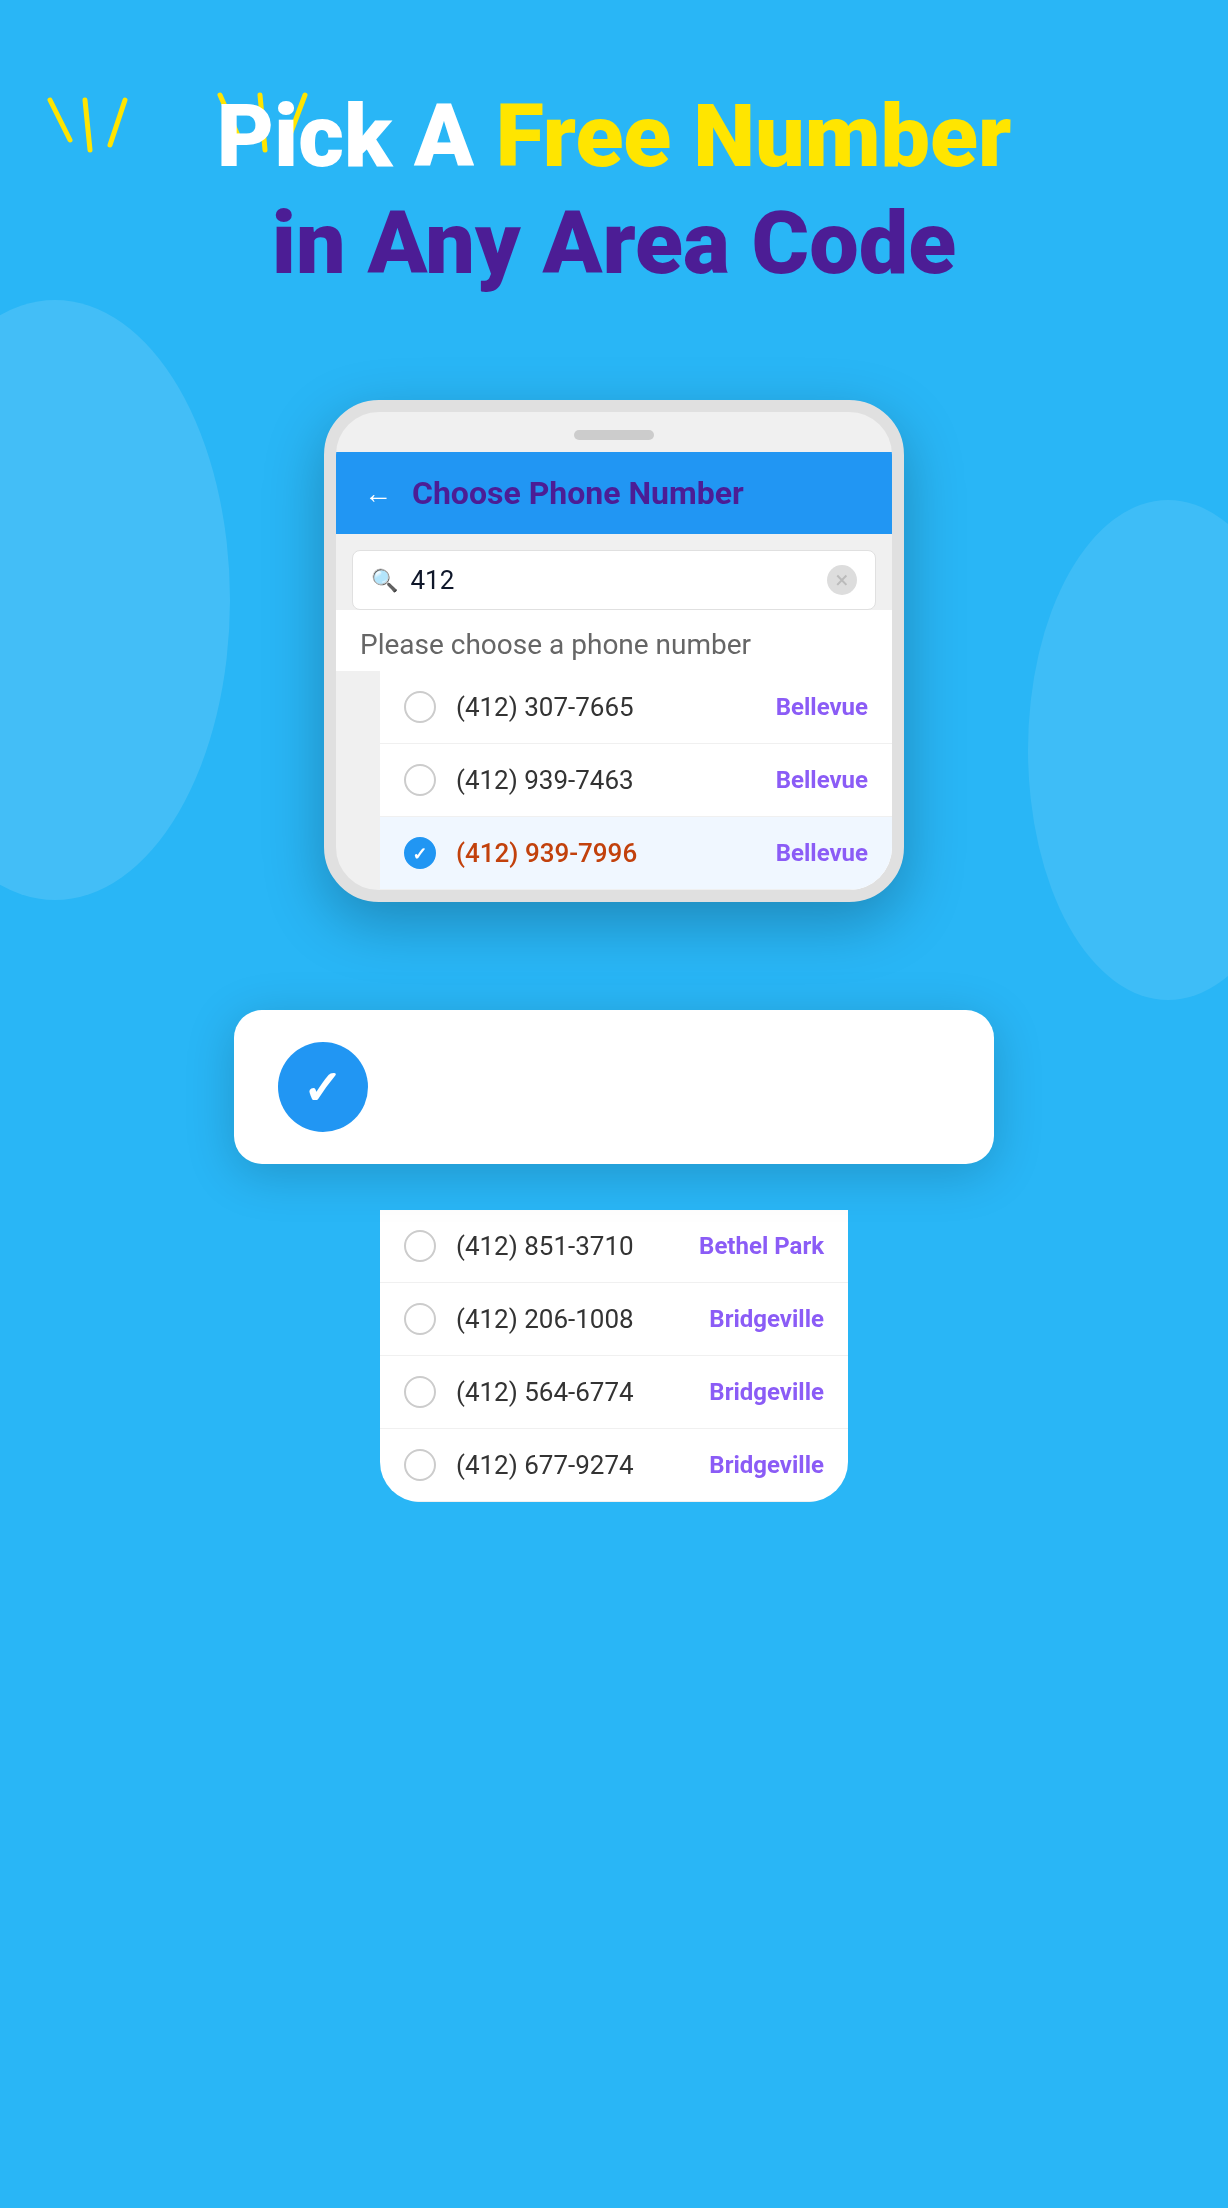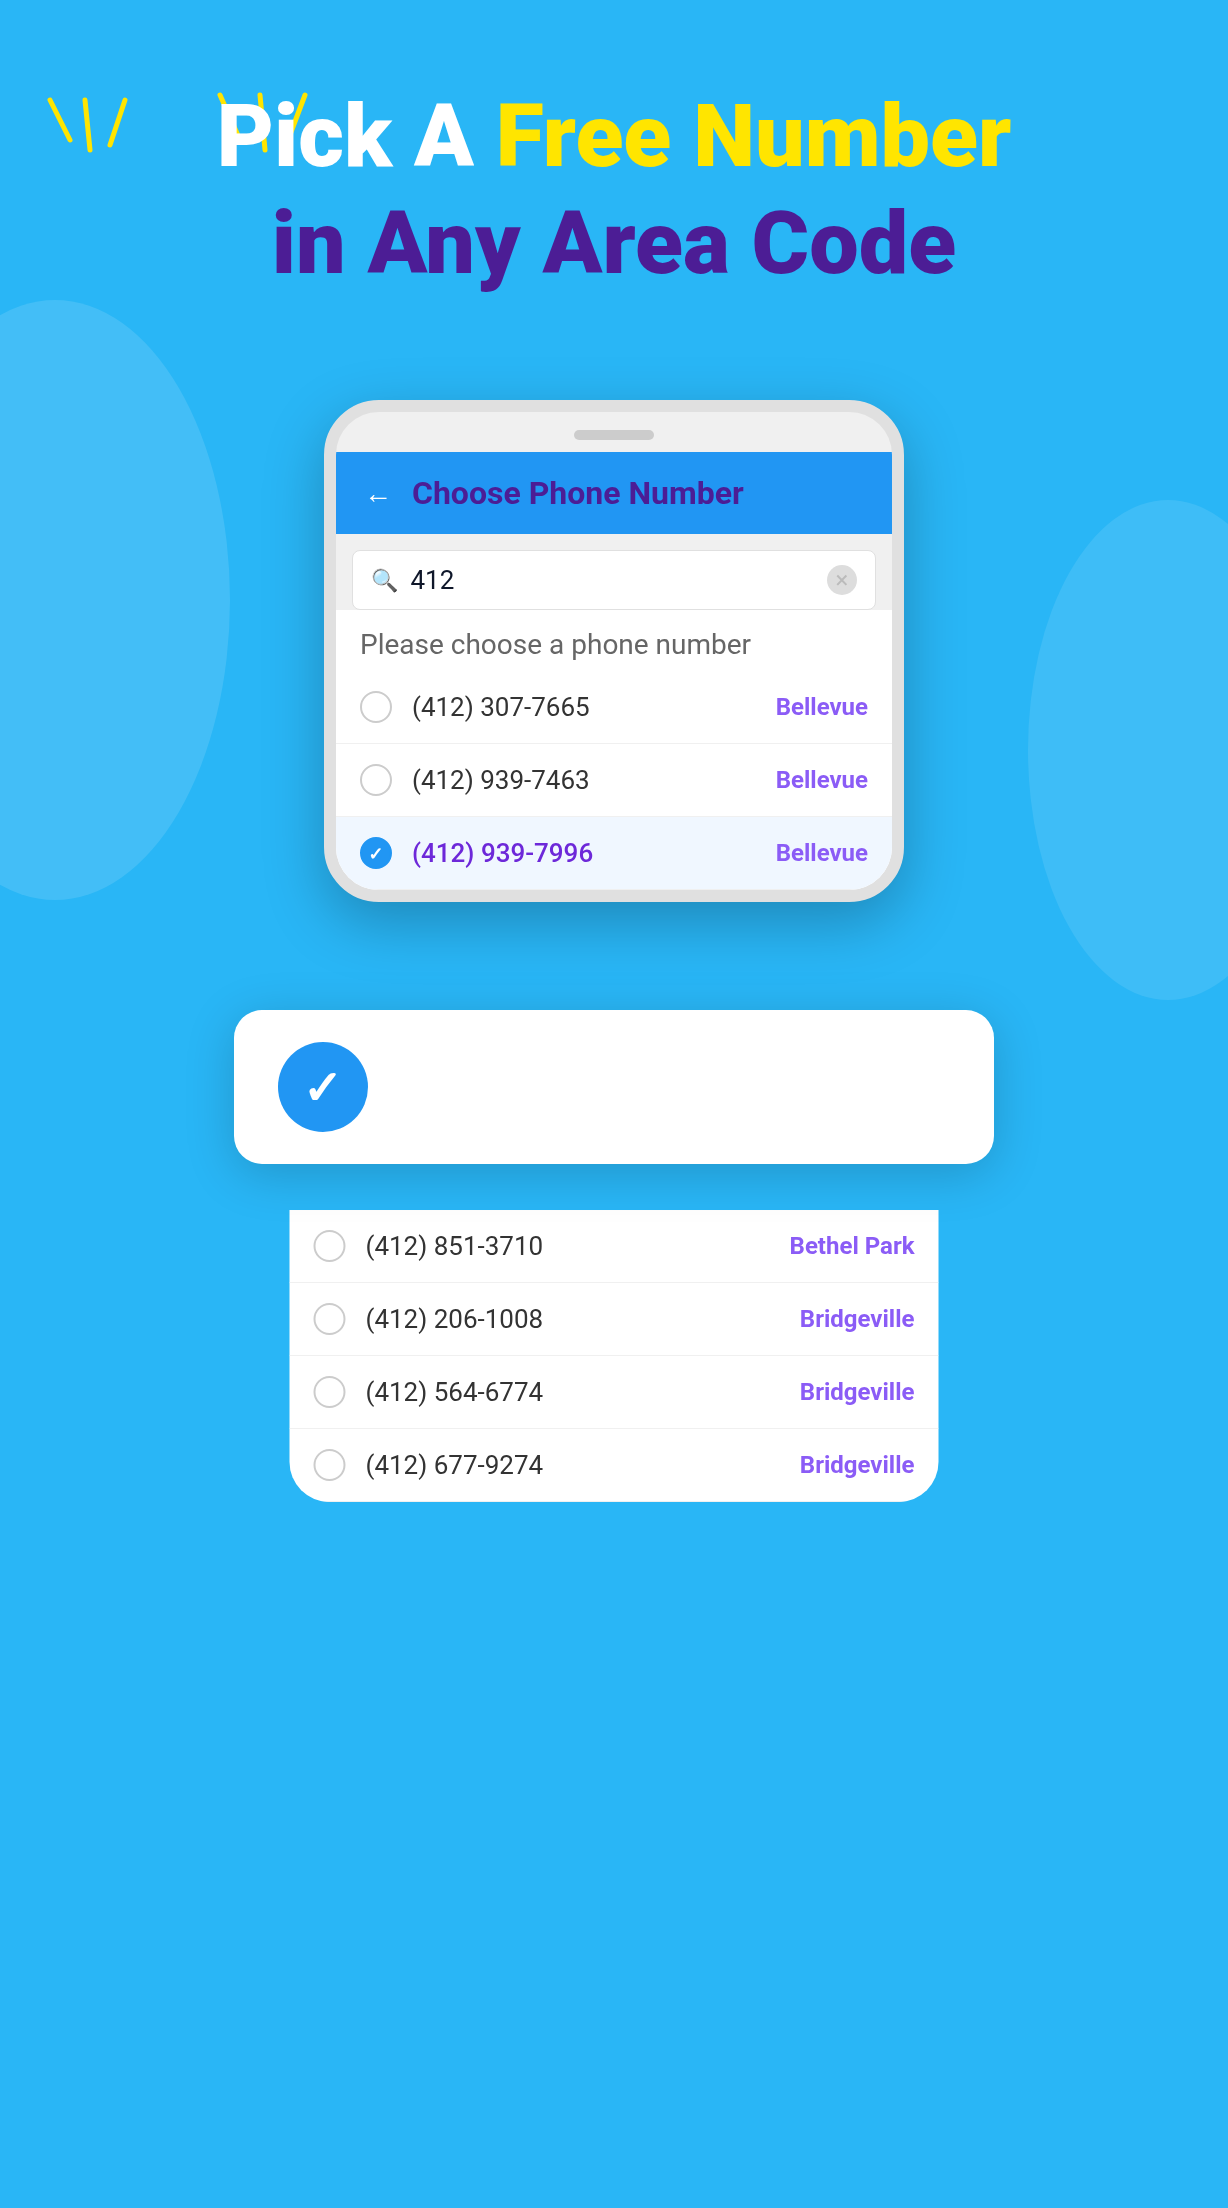--- a/index.html
+++ b/index.html
@@ -145,20 +145,21 @@
     .instruction-text {
       padding: 18px 24px 10px;
       font-size: 28px;
       color: #666;
       background: white;
     }
 
     
     .phone-list {
       background: white;
+      margin-left: 44px;
     }
 
     .phone-item {
       display: flex;
       align-items: center;
       padding: 20px 24px;
       border-bottom: 1px solid #f0f0f0;
       gap: 20px;
     }
 
@@ -189,21 +190,21 @@
       font-weight: bold;
     }
 
     .phone-number-text {
       flex: 1;
       font-size: 26px;
       color: #333;
     }
 
     .phone-item.selected .phone-number-text {
-      color: #6d28d9;
+      color: #c2410c;
       font-weight: 500;
     }
 
     .city-label {
       font-size: 24px;
       color: #8b5cf6;
       font-weight: bold;
     }
 
     
@@ -249,21 +250,21 @@
     .callout-number .area-code {
       color: #2196F3;
     }
 
     
     .phone-list-bottom {
       position: absolute;
       top: 1210px;
       left: 50%;
       transform: translateX(-50%);
-      width: 649px;
+      width: 468px;
       background: white;
       border-radius: 0 0 40px 40px;
       overflow: hidden;
       z-index: 2;
     }
 
     
     svg.sparkle-svg {
       position: absolute;
       top: 40px;

